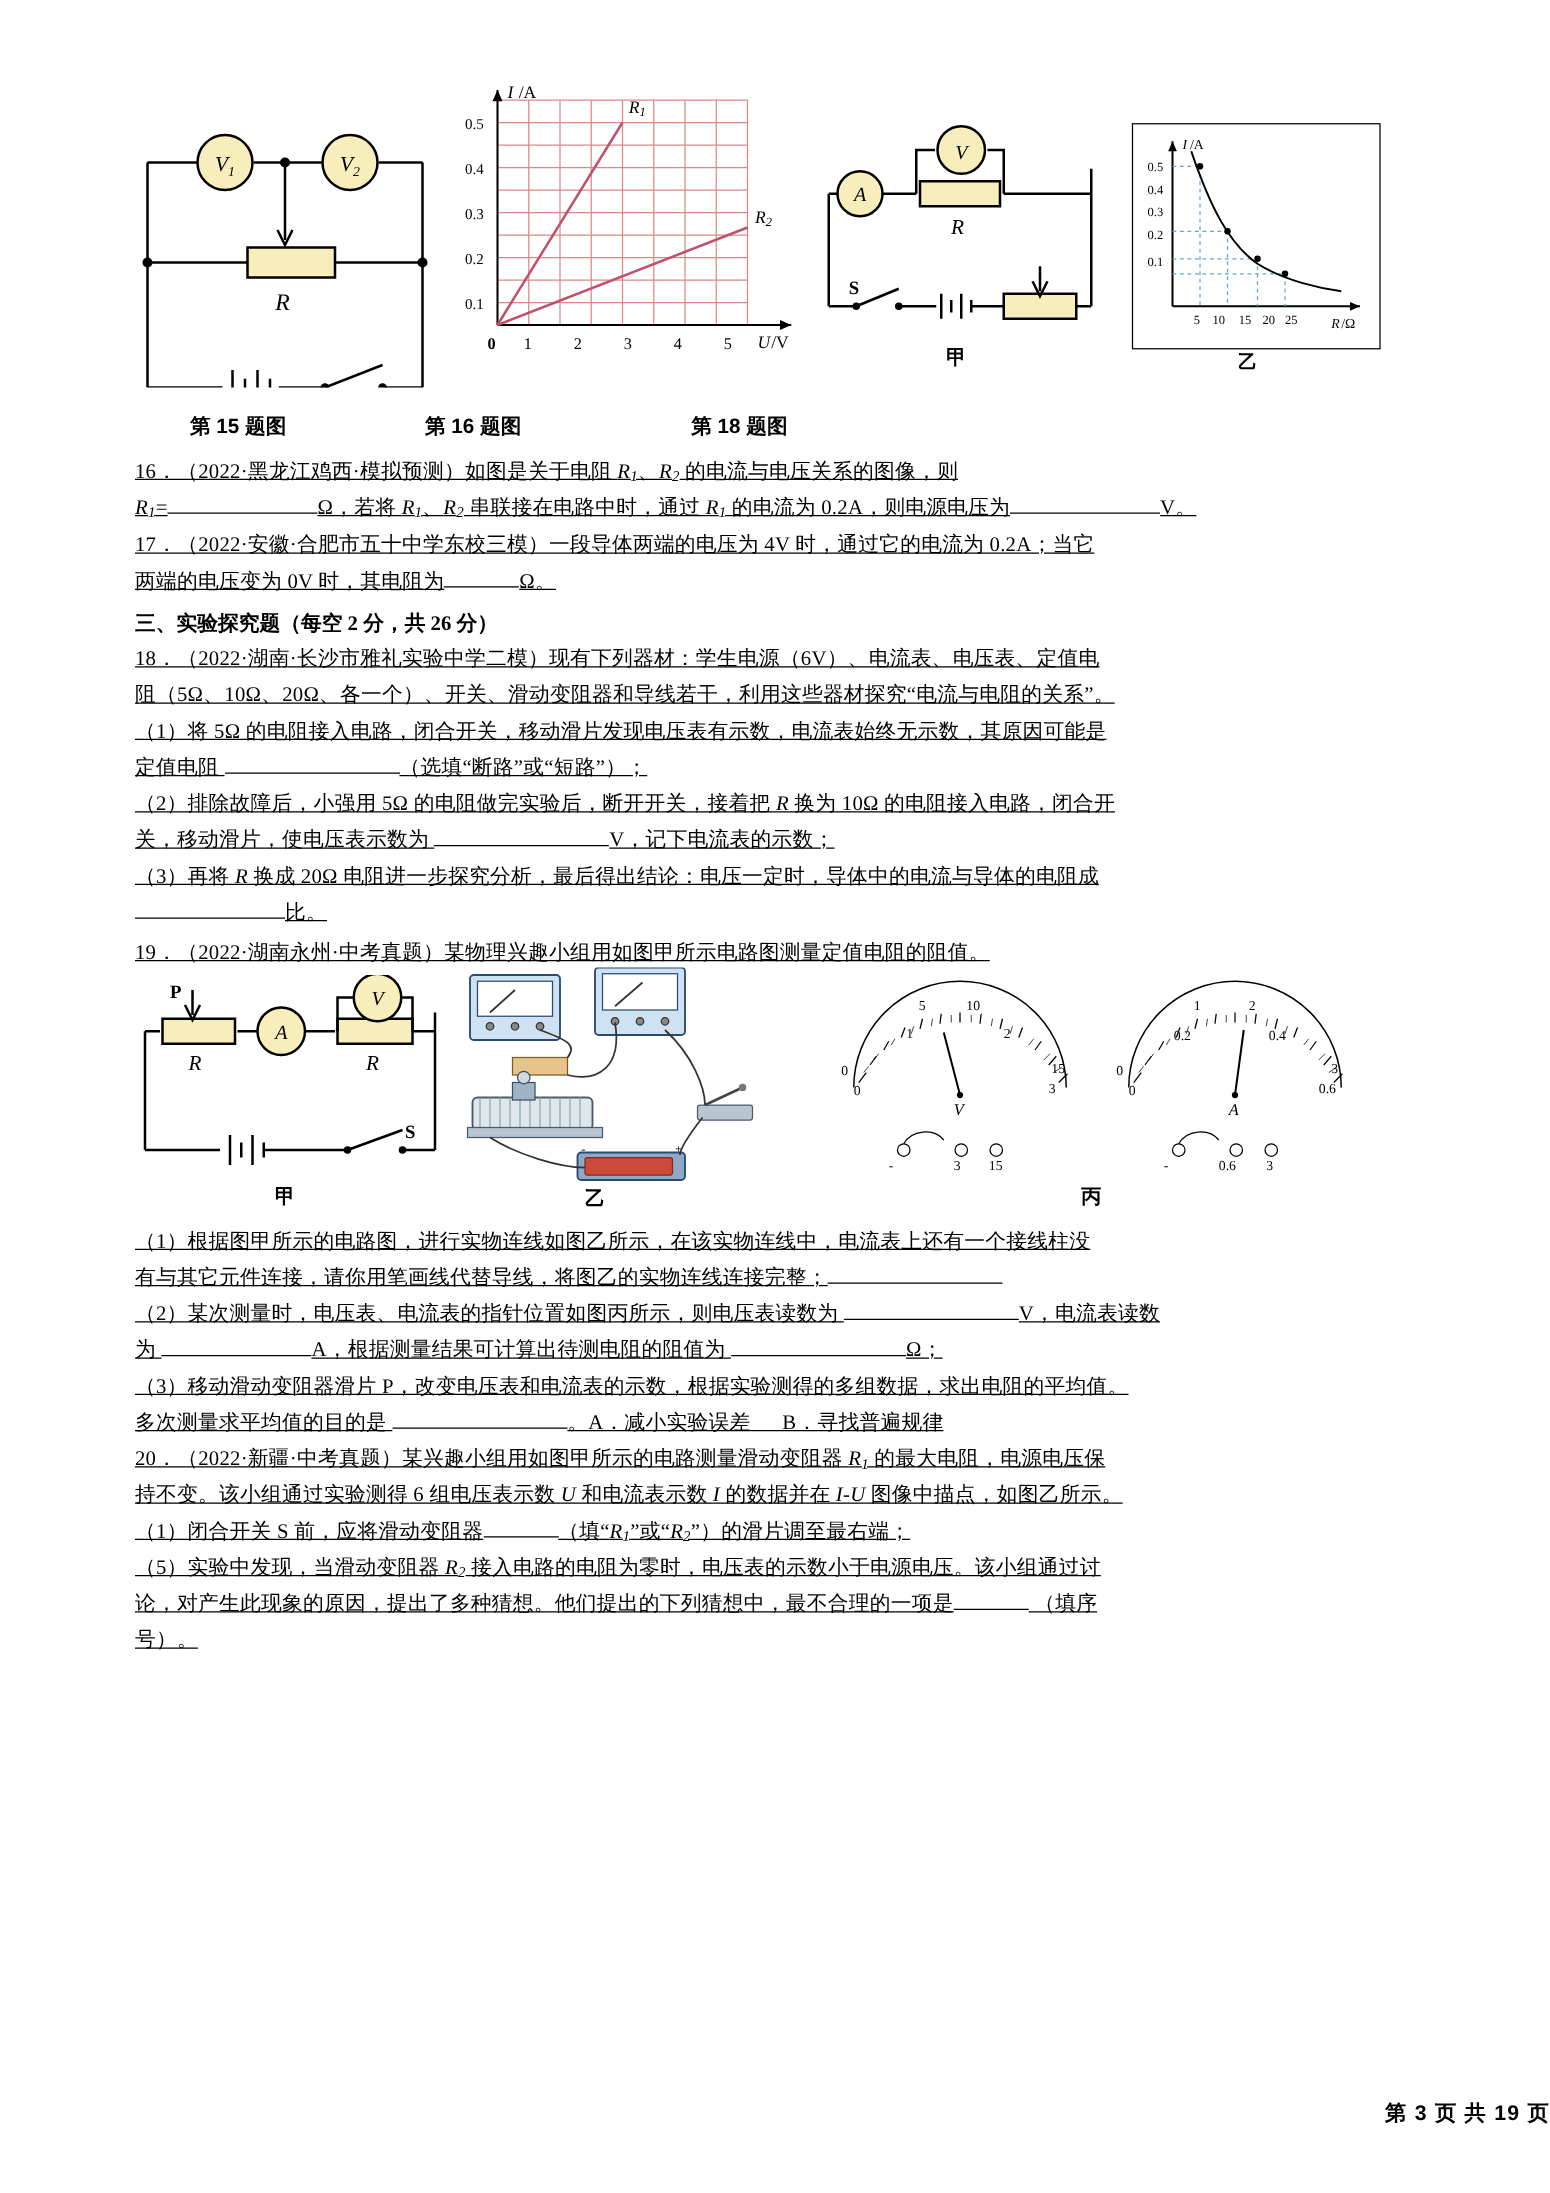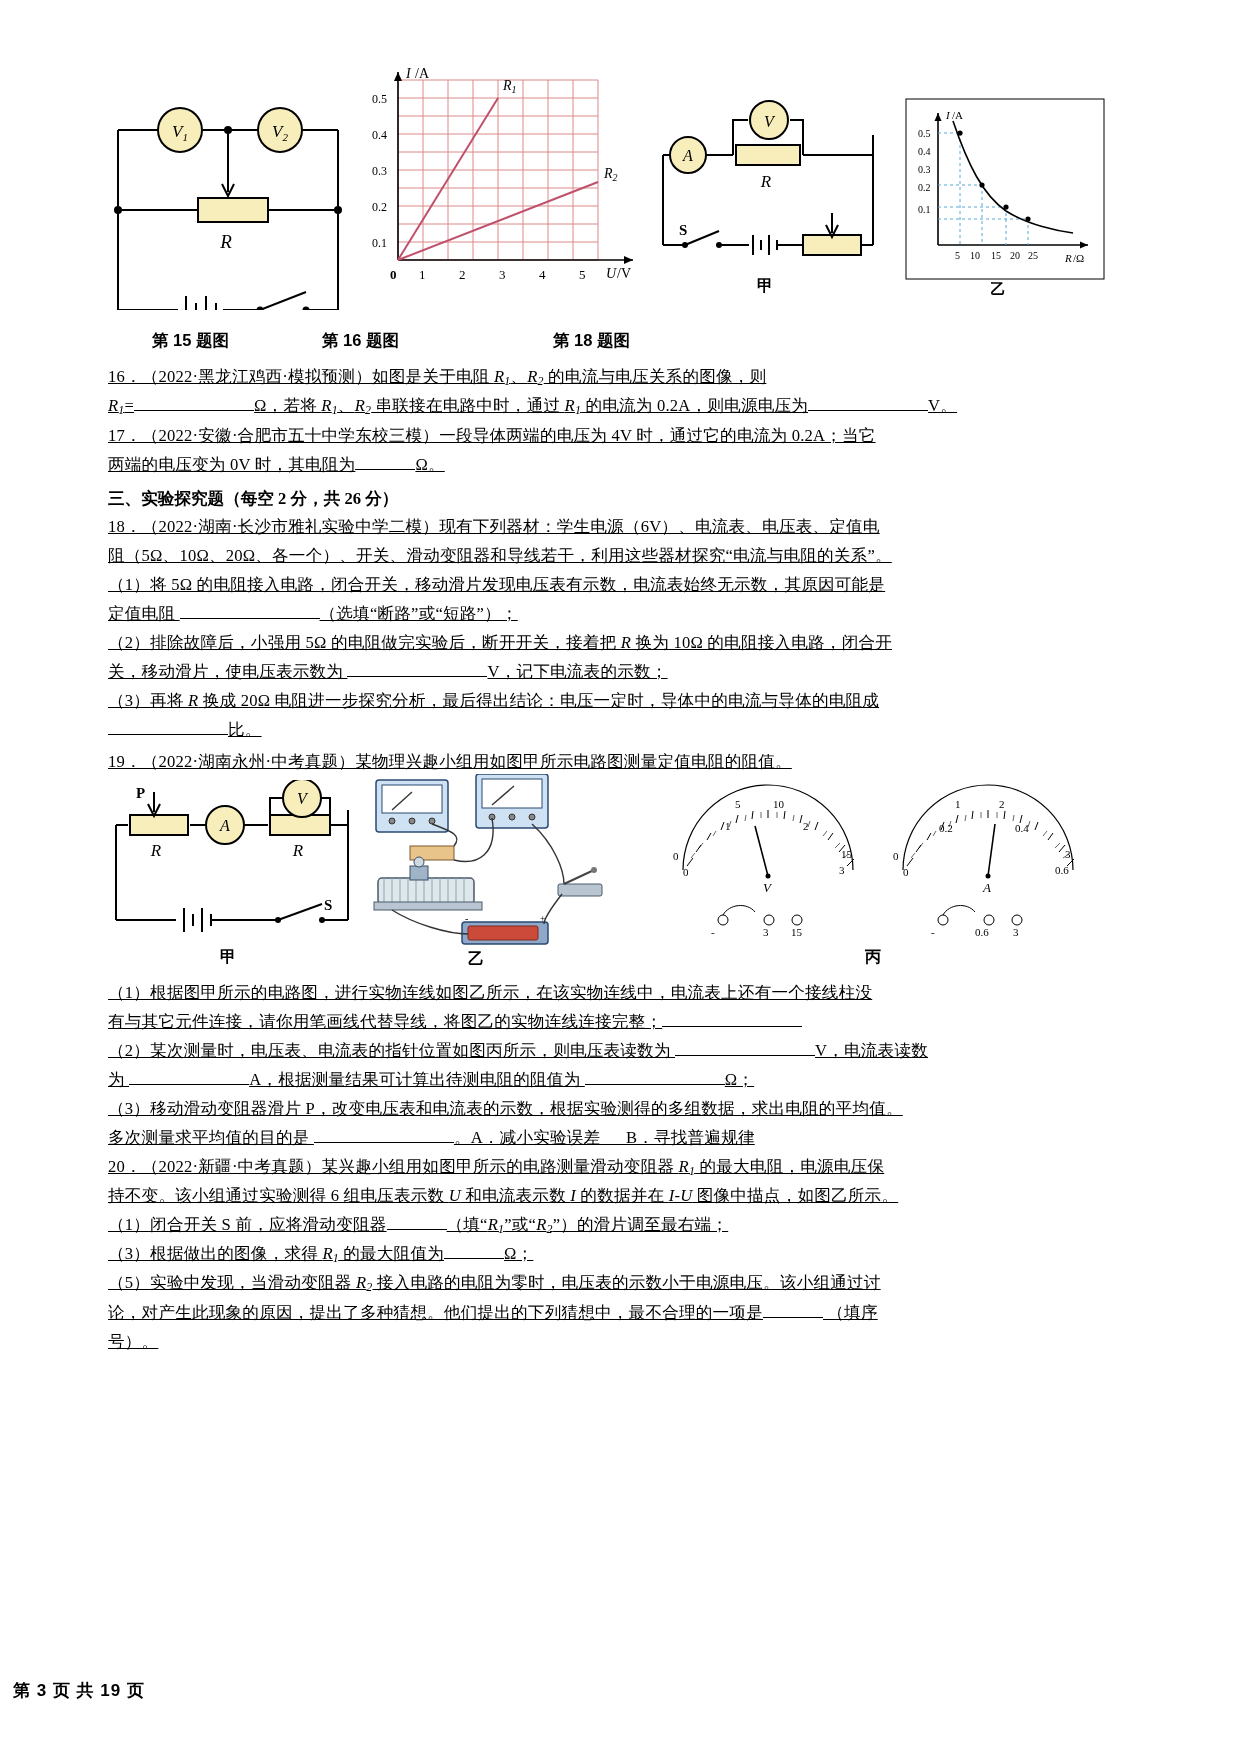--- a/index.html
+++ b/index.html
@@ -56,21 +56,21 @@
   .sub { font-size:0.72em; vertical-align:-0.25em; font-style:italic;}
   .ul { display:inline-block; border-bottom:1px solid #000; }
   .u60 { width:60px; }
   .u120 { width:120px; }
   .u140 { width:140px; }
 
   .footer {
     position:absolute;
     left:13px; right:0;
     bottom:52px;
-    text-align:left;
+    text-align:right;
     font-size:17px;
     font-weight:bold;
     font-family:"Liberation Sans", sans-serif;
     letter-spacing:1px;
   }
 
   
   .wire { stroke:#000; stroke-width:2; fill:none; }
   .meter { fill:#f7eebb; stroke:#000; stroke-width:2; }
   .res { fill:#f7eebb; stroke:#000; stroke-width:2; }
@@ -266,21 +266,21 @@
           <text x="93" y="164" font-size="10">15</text>
           <text x="112" y="164" font-size="10">20</text>
           <text x="130" y="164" font-size="10">25</text>
           <text x="100" y="199" font-size="15" font-weight="bold" text-anchor="middle">乙</text>
         </svg>
       </div>
     </div>
 
     <div class="figcaps">
       <span style="left:44px;">第 15 题图</span>
-      <span style="left:214px;">第 16 题图</span>
+      <span style="left:232px;">第 16 题图</span>
       <span style="left:445px;">第 18 题图</span>
     </div>
 
     <p class="q">
       16．（2022·黑龙江鸡西·模拟预测）如图是关于电阻 <span class="it">R</span><span class="sub">1</span>、<span class="it">R</span><span class="sub">2</span> 的电流与电压关系的图像，则
     </p>
     <p class="q">
       <span class="it">R</span><span class="sub">1</span>=<span class="ul u120"></span>Ω，若将 <span class="it">R</span><span class="sub">1</span>、<span class="it">R</span><span class="sub">2</span> 串联接在电路中时，通过 <span class="it">R</span><span class="sub">1</span> 的电流为 0.2A，则电源电压为<span class="ul u120"></span>V。
     </p>
 
@@ -559,23 +559,20 @@
     <p class="q">
       20．（2022·新疆·中考真题）某兴趣小组用如图甲所示的电路测量滑动变阻器 <span class="it">R</span><span class="sub">1</span> 的最大电阻，电源电压保
     </p>
     <p class="q">
       持不变。该小组通过实验测得 6 组电压表示数 <span class="it">U</span> 和电流表示数 <span class="it">I</span> 的数据并在 <span class="it">I-U</span> 图像中描点，如图乙所示。
     </p>
     <p class="q">
       （1）闭合开关 S 前，应将滑动变阻器<span class="ul u60"></span>（填“<span class="it">R</span><span class="sub">1</span>”或“<span class="it">R</span><span class="sub">2</span>”）的滑片调至最右端；
     </p>
     <p class="q">
-      （3）根据做出的图像，求得 <span class="it">R</span><span class="sub">1</span> 的最大阻值为<span class="ul u60"></span>Ω；
-    </p>
-    <p class="q">
       （5）实验中发现，当滑动变阻器 <span class="it">R</span><span class="sub">2</span> 接入电路的电阻为零时，电压表的示数小于电源电压。该小组通过讨
     </p>
     <p class="q">
       论，对产生此现象的原因，提出了多种猜想。他们提出的下列猜想中，最不合理的一项是<span class="ul u60"></span> （填序
     </p>
     <p class="q">
       号）。
     </p>
 
   </div>

